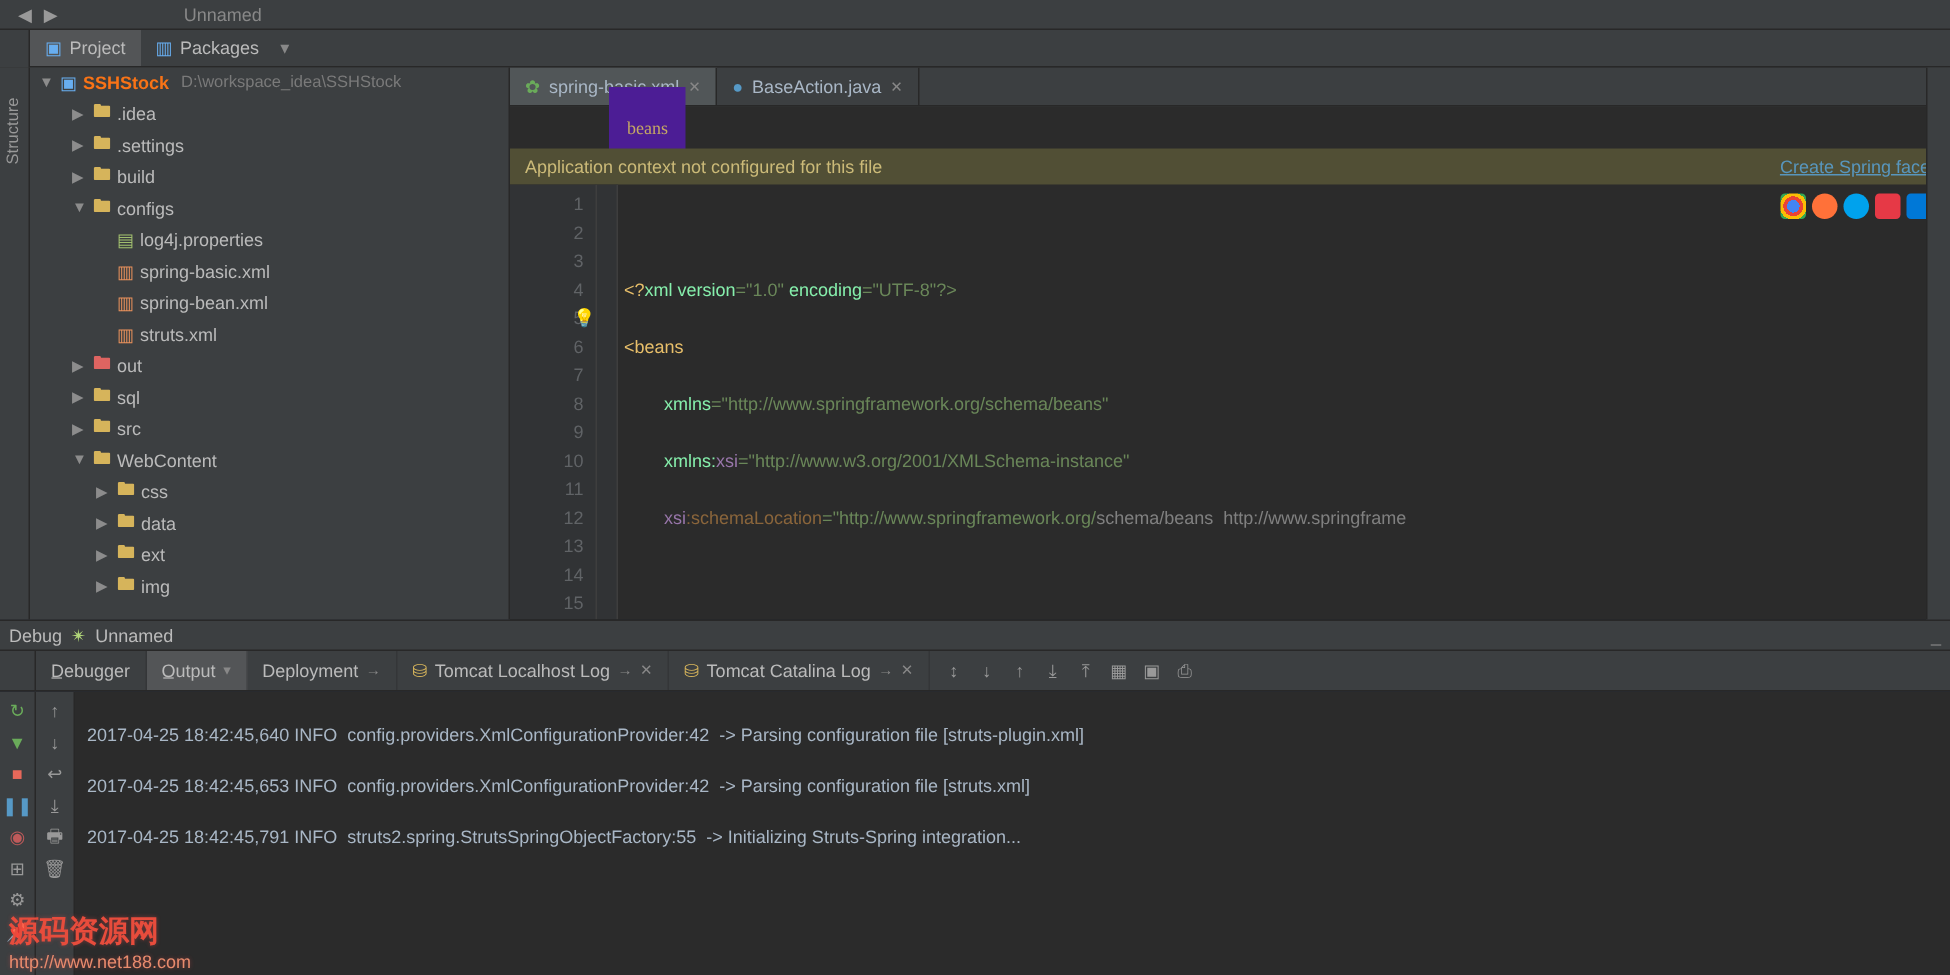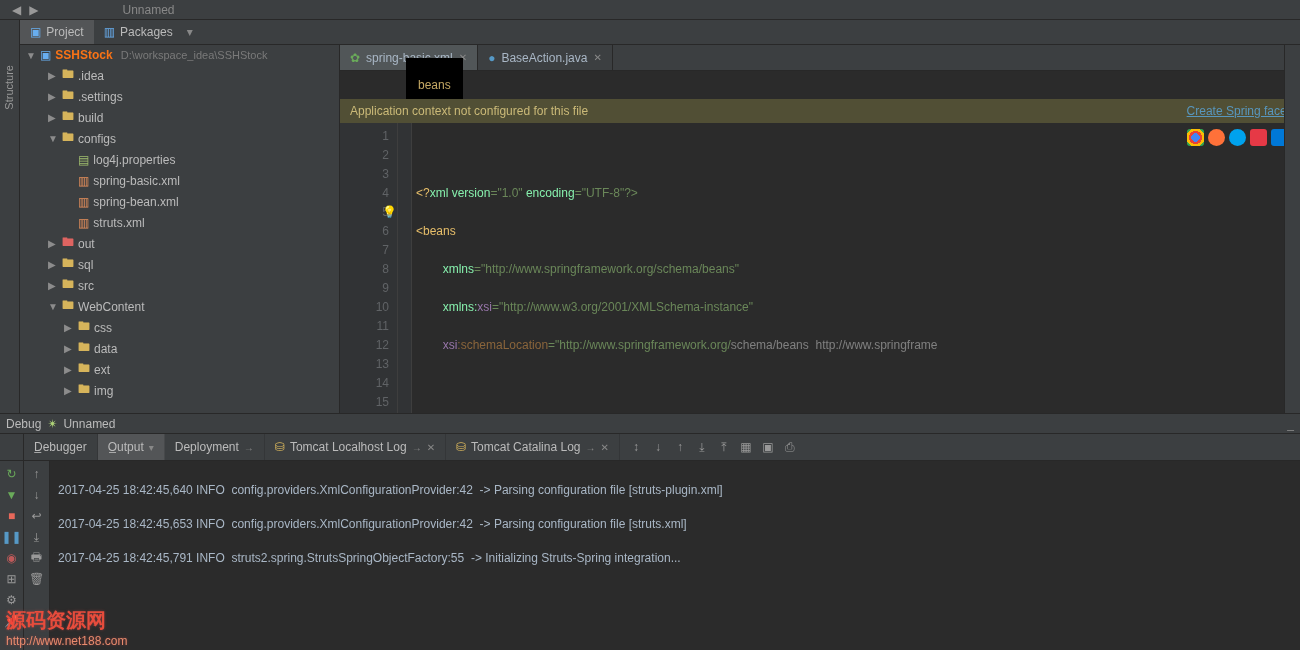--- a/index.html
+++ b/index.html
@@ -25,21 +25,21 @@
 .folder-icon.red{color:#de6461}
 .file-icon{color:#a0be6e}
 .xml-icon{color:#e8915c}
 .indent1{padding-left:24px}.indent2{padding-left:40px}
 .editor{flex:1;background:#2b2b2b;display:flex;flex-direction:column;overflow:hidden}
 .ed-tabs{height:26px;background:#3c3f41;display:flex;align-items:center;border-bottom:1px solid #282828}
 .ed-tab{display:flex;align-items:center;gap:6px;padding:0 10px;height:100%;border-right:1px solid #282828;cursor:pointer}
 .ed-tab.active{background:#515658}
 .ed-tab .close{color:#888;font-size:10px}
 .breadcrumb{height:28px;display:flex;align-items:center;padding-left:66px}
-.breadcrumb .bc-item{background:#000000;color:#c5a864;padding:20px 12px;font-family:Liberation Sans, sans-serif}
+.breadcrumb .bc-item{background:#4c1d95;color:#c5a864;padding:20px 12px;font-family:Liberation Serif, serif}
 .banner{height:24px;background:#514f35;color:#cbba78;display:flex;align-items:center;padding:0 10px;justify-content:space-between;font-size:12px}
 .banner a{color:#5896bd;text-decoration:underline;cursor:pointer}
 .code-area{flex:1;display:flex;position:relative;font-family:Consolas,"Courier New",monospace;font-size:13px;overflow:hidden}
 .gutter{width:58px;background:#313335;text-align:right;padding:4px 8px 0 0;color:#606366;border-right:1px solid #3e3e3e}
 .gnum{height:19px;line-height:19px}
 .fold-col{width:14px;background:#313335;border-right:1px solid #3e3e3e}
 .code{flex:1;padding:4px 0 0 4px;white-space:pre;color:#a9b7c6;line-height:19px;position:relative}
 .code .row{height:19px}
 .c1{color:#86efac}.c3{color:#6a8759}.c4{color:#808080}.c5{color:#9876aa}.c6{color:#e8bf6a}.c7{color:#8a653b}
 .browser-icons{position:absolute;top:6px;right:12px;display:flex;gap:4px}

